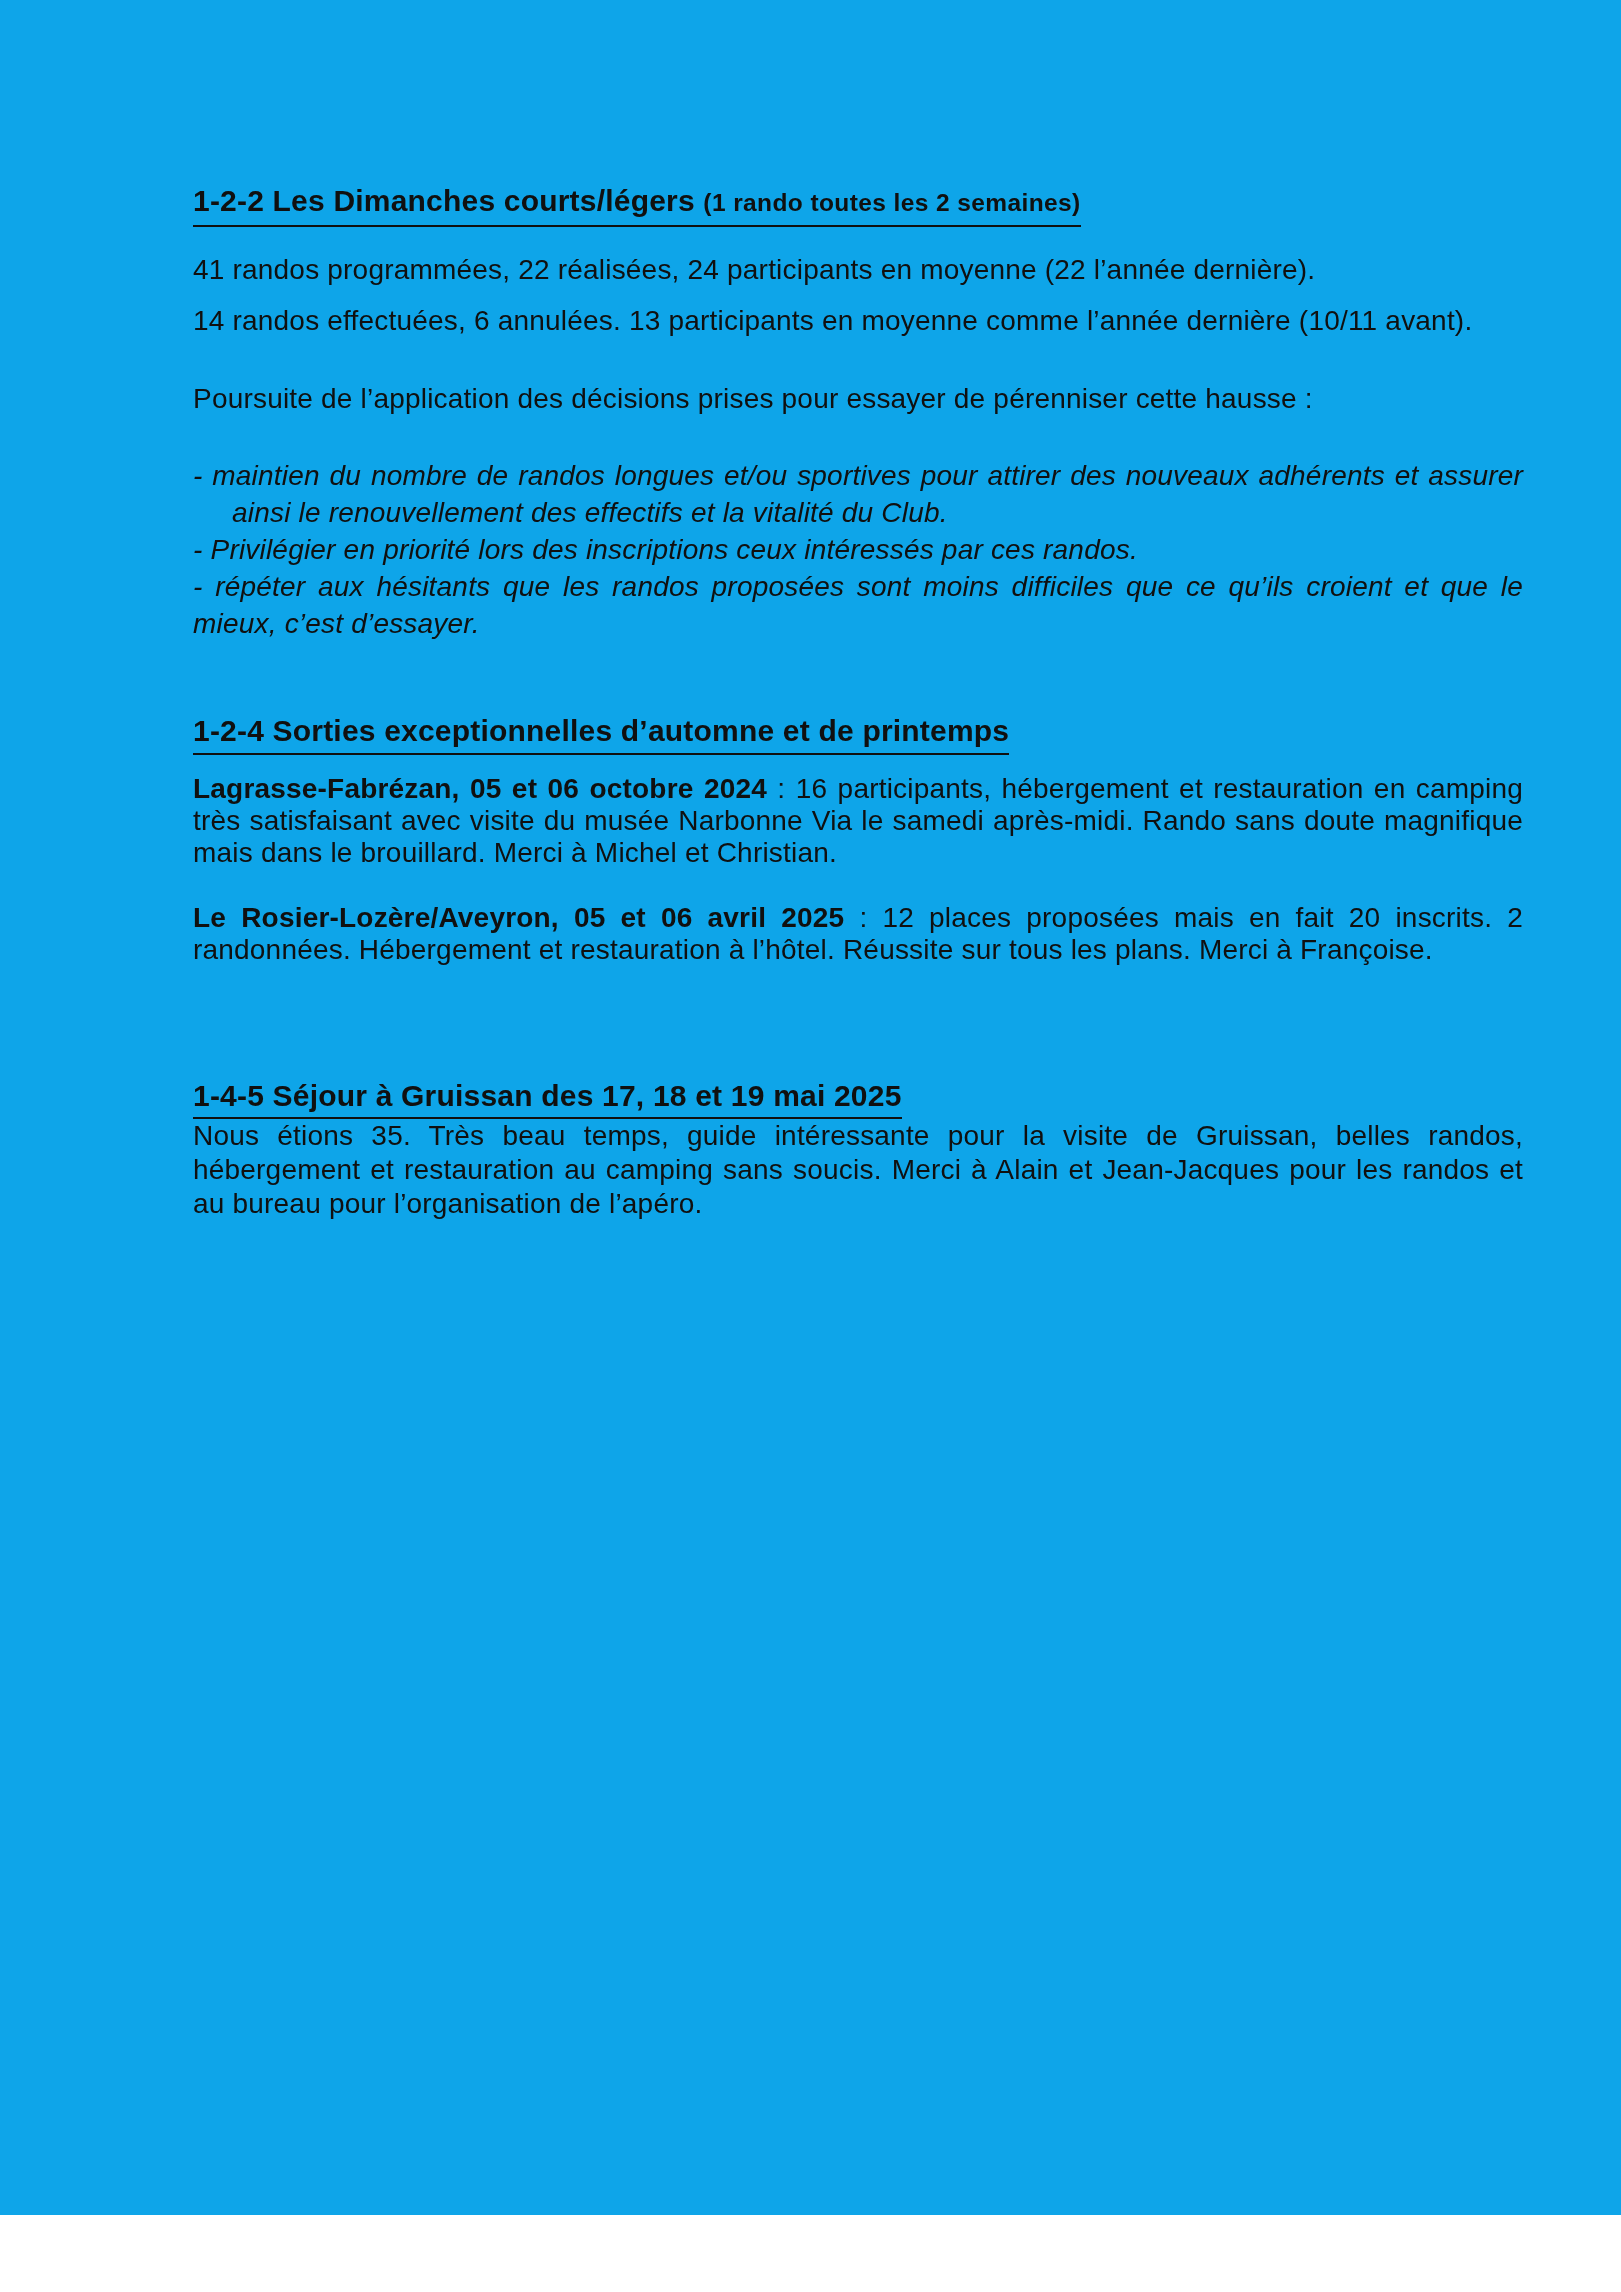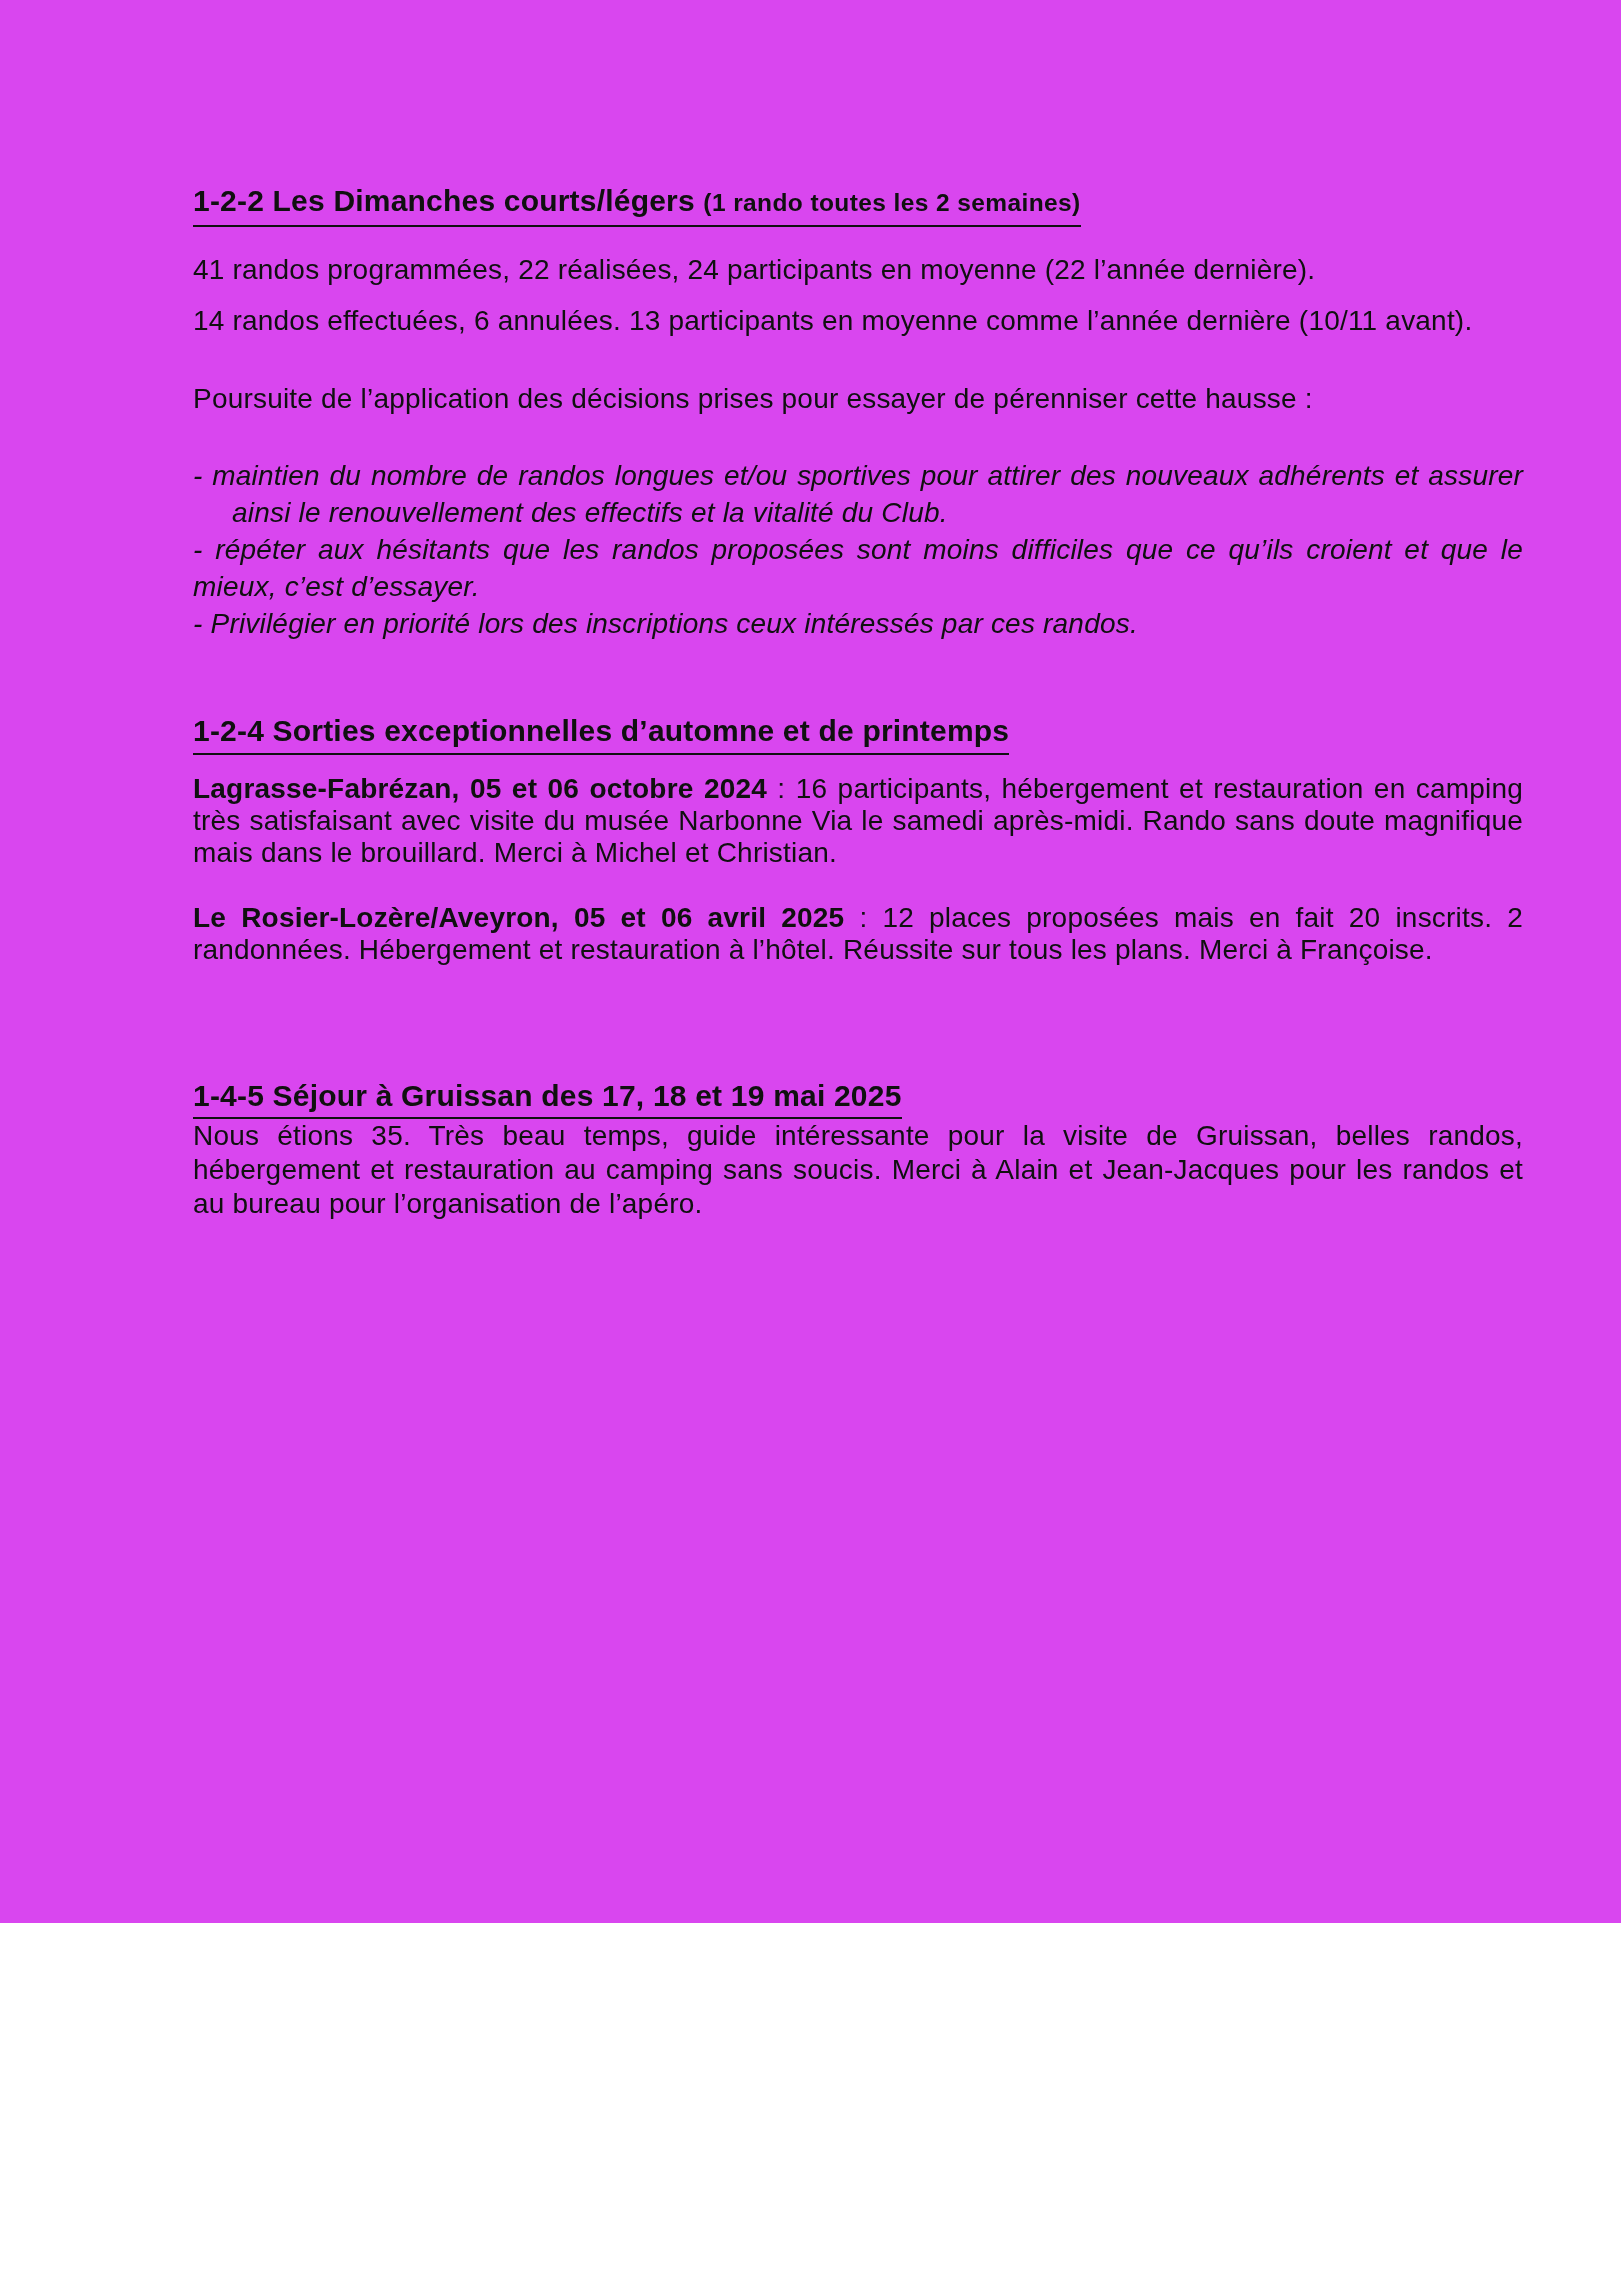--- a/index.html
+++ b/index.html
@@ -3,22 +3,22 @@
 <meta charset="utf-8">
 <style>
   html, body {
     margin: 0;
     padding: 0;
     background: #ffffff;
   }
   .page {
     position: relative;
     width: 1621px;
-    height: 1923px;
-    background: #d946ef;
+    height: 2215px;
+    background: #0ea5e9;
     overflow: hidden;
     font-family: "Liberation Sans", "DejaVu Sans", sans-serif;
     color: #101010;
     box-sizing: border-box;
   }
   .content {
     box-sizing: border-box;
     width: 100%;
     height: 100%;
     padding: 181px 98px 0 193px;
@@ -86,22 +86,22 @@
     <p class="body lh36 mt-p1">41 randos programmées, 22 réalisées, 24 participants en moyenne (22 l’année dernière).</p>
 
 
 
     <p class="body just lh36 mt-p3">14 randos effectuées, 6 annulées. 13 participants en moyenne comme l’année dernière (10/11 avant).</p>
 
     <p class="body lh36 mt-p4">Poursuite de l’application des décisions prises pour essayer de pérenniser cette hausse :</p>
 
     <div class="body italic just lh38 mt-ul">
       <div class="hang">- maintien du nombre de randos longues et/ou sportives pour attirer des nouveaux adhérents et assurer ainsi le renouvellement des effectifs et la vitalité du Club.</div>
+      <div>- Privilégier en priorité lors des inscriptions ceux intéressés par ces randos.</div>
       <div>- répéter aux hésitants que les randos proposées sont moins difficiles que ce qu’ils croient et que le mieux, c’est d’essayer.</div>
-      <div>- Privilégier en priorité lors des inscriptions ceux intéressés par ces randos.</div>
     </div>
 
     <h2 class="hd mt-h124"><span class="hd-underline"><span>1-2-4 Sorties exceptionnelles d’automne et de printemps</span></span></h2>
 
     <p class="body just lh33 mt-p5"><b>Lagrasse-Fabrézan, 05 et 06 octobre 2024</b><span> : 16 participants, hébergement et restauration en camping très satisfaisant avec visite du musée Narbonne Via le samedi après-midi. Rando sans doute magnifique mais dans le brouillard. Merci à Michel et Christian.</span></p>
 
     <p class="body just lh33 mt-p6"><b>Le Rosier-Lozère/Aveyron, 05 et 06 avril 2025</b><span> : 12 places proposées mais en fait 20 inscrits. 2 randonnées. Hébergement et restauration à l’hôtel. Réussite sur tous les plans. Merci à Françoise.</span></p>
 
     <h2 class="hd mt-h125"><span class="hd-underline"><span>1-4-5 Séjour à Gruissan des 17, 18 et 19 mai 2025</span></span></h2>
 

